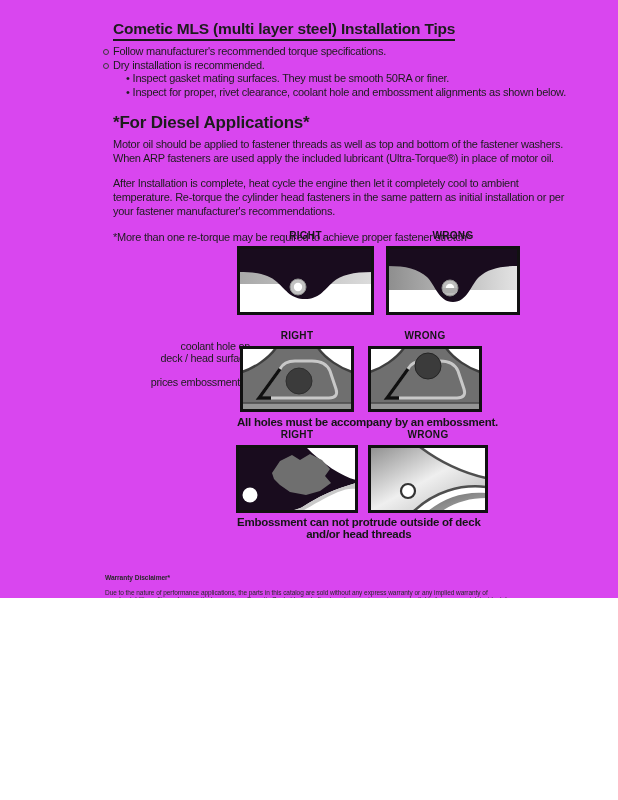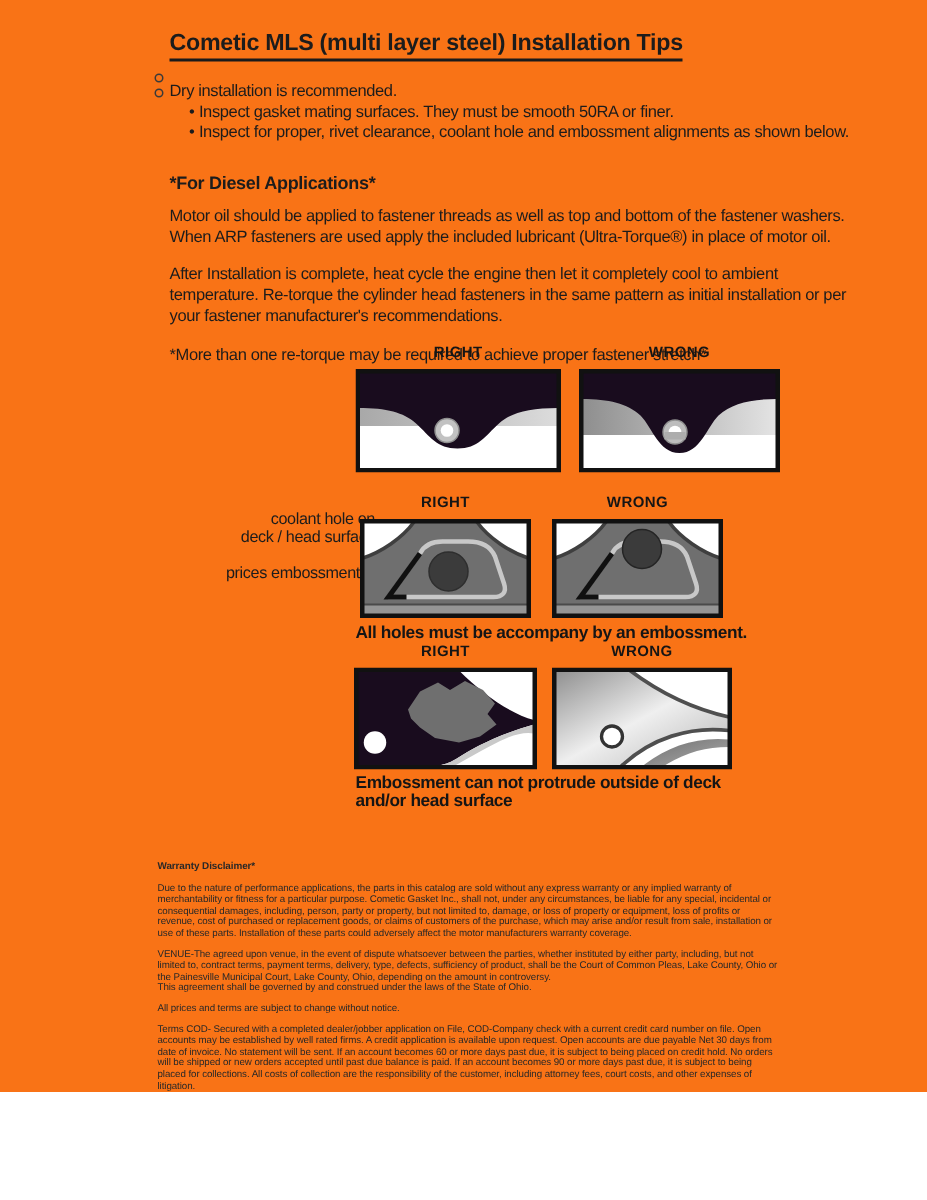--- a/index.html
+++ b/index.html
@@ -1,28 +1,28 @@
 <!DOCTYPE html>
 <html><head>
 <meta charset="utf-8">
 <style>
   html,body{margin:0;padding:0;background:#ffffff;}
-  .page{position:relative;width:618px;height:728px;background:#f97316;overflow:hidden;
+  .page{position:relative;width:618px;height:598px;background:#d946ef;overflow:hidden;
         font-family:"Liberation Sans", sans-serif;color:#1c1c1c;}
   .abs{position:absolute;}
   .page-title{left:113px;top:20px;font-size:15.5px;font-weight:bold;letter-spacing:-0.2px;
               border-bottom:2.5px solid #1a1a1a;padding-bottom:1px;}
   .bullets{left:103px;top:45px;font-size:11px;letter-spacing:-0.25px;line-height:13.6px;}
   .b-row{display:flex;align-items:flex-start;}
   .ring{width:4px;height:4px;border:1.2px solid #3a3a3a;border-radius:50%;
         display:inline-block;margin:4px 4px 0 0;flex:0 0 auto;}
   .sub{margin-left:23px;}
   .dot{margin-right:3px;font-size:11px;}
   .diesel{left:113px;top:116px;width:452px;font-size:11px;letter-spacing:-0.25px;line-height:13.8px;}
-  .diesel h2{font-size:12px;font-weight:bold;margin:0 0 8px 0;letter-spacing:-0.2px;}
+  .diesel h2{font-size:17px;font-weight:bold;margin:0 0 8px 0;letter-spacing:-0.2px;}
   .diesel p{margin:0 0 12px 0;}
   .fig-label{font-size:10px;font-weight:bold;text-align:center;letter-spacing:0.3px;color:#151515;}
   .caption{font-size:11.5px;font-weight:bold;letter-spacing:-0.25px;color:#151515;}
   .ptr-label{font-size:10.8px;letter-spacing:-0.25px;text-align:right;line-height:11.8px;}
   .warranty{left:105px;top:574px;width:414px;font-size:6.5px;line-height:7.6px;letter-spacing:-0.05px;color:#282828;}
   .warranty h3{font-size:6.6px;font-weight:bold;margin:0 0 7px 0;}
   .warranty p{margin:0 0 6px 0;}
   .warranty p.tight{margin:0 0 0 0;}
   .warranty p.after-tight{margin:0 0 6px 0;}
   .page-num{left:428px;top:760px;font-size:10px;letter-spacing:0.2px;color:#2a2a2a;}
@@ -31,20 +31,21 @@
 </head>
 <body>
 
 <div class="page">
 
   <div class="abs page-title">Cometic MLS (multi layer steel) Installation Tips</div>
 
   <div class="abs bullets">
     <div class="b-row">
       <span class="ring"></span>
+      <span>Follow manufacturer's recommended torque specifications.</span>
     </div>
     <div class="b-row">
       <span class="ring"></span>
       <span>Dry installation is recommended.</span>
     </div>
     <div class="b-row sub">
       <span class="dot">•</span>
       <span>Inspect gasket mating surfaces.  They must be smooth 50RA or finer.</span>
     </div>
     <div class="b-row sub">
@@ -167,23 +168,23 @@
     </defs>
     <rect x="2" y="2" width="116" height="64" fill="#ffffff"></rect>
     <path d="M2,2 L52,2 C76,20 100,29 118,33 L118,42 C92,39 66,47 46,66 L2,66 Z" fill="url(#g3a)"></path>
     <path d="M52,2 C76,20 100,29 118,33" fill="none" stroke="#4f4f4f" stroke-width="2.5"></path>
     <path d="M118,42 C92,39 66,47 46,66" fill="none" stroke="#4f4f4f" stroke-width="2.5"></path>
     <path d="M118,48 C96,46 76,53 60,66 L74,66 C88,57 102,53 118,53 Z" fill="url(#g3b)"></path>
     <circle cx="40" cy="46" r="7" fill="#ffffff" stroke="#333333" stroke-width="2.2"></circle>
     <rect x="1.5" y="1.5" width="117" height="65" fill="none" stroke-width="3" stroke="#111111"></rect>
   </svg>
 
-  <div class="abs caption" style="left:237px;top:516px;">
+  <div class="abs caption" style="left:237px;top:516px;text-align:center;">
     <div>Embossment can not protrude outside of deck</div>
-    <div>and/or head surface</div>
+    <div>and/or head threads</div>
   </div>
 
   <div class="abs warranty">
     <h3>Warranty Disclaimer*</h3>
     <p>Due to the nature of performance applications, the parts in this catalog are sold without any express warranty or any implied warranty of merchantability or fitness for a particular purpose.  Cometic Gasket Inc., shall not, under any circumstances, be liable for any special, incidental or consequential damages, including, person, party or property, but not limited to, damage, or loss of property or equipment, loss of profits or revenue, cost of purchased or replacement goods, or claims of customers of the purchase, which may arise and/or result from sale, installation or use of these parts.  Installation of these parts could adversely affect the motor manufacturers warranty coverage.</p>
     <p class="tight">VENUE-The agreed upon venue, in the event of dispute whatsoever between the parties, whether instituted by either party, including, but not limited to, contract terms, payment terms, delivery, type, defects, sufficiency of product, shall be the Court of Common Pleas, Lake County, Ohio or the Painesville Municipal Court, Lake County, Ohio, depending on the amount in controversy.</p>
     <p class="after-tight">This agreement shall be governed by and construed under the laws of the State of Ohio.</p>
     <p>All prices and terms are subject to change without notice.</p>
     <p>Terms COD- Secured with a completed dealer/jobber application on File, COD-Company check with a current credit card number on file.  Open accounts may be established by well rated firms.  A credit application is available upon request.  Open accounts are due payable Net 30 days from date of invoice.  No statement will be sent.  If an account becomes 60 or more days past due, it is subject to being placed on credit hold.  No orders will be shipped or new orders accepted until past due balance is paid.  If an account becomes 90 or more days past due, it is subject to being placed for collections.  All costs of collection are the responsibility of the customer, including attorney fees, court costs, and other expenses of litigation.</p>
     <p>Returns- Authorized (RGA) must be obtained in advance on all returns.  A packing slip or invoice number must accompany the merchandise.  No returns after 30 days from invoice date.  All returns are subject to a 25% restocking charge.  All custom designed and custom manufactured gaskets are non-returnable.</p>

